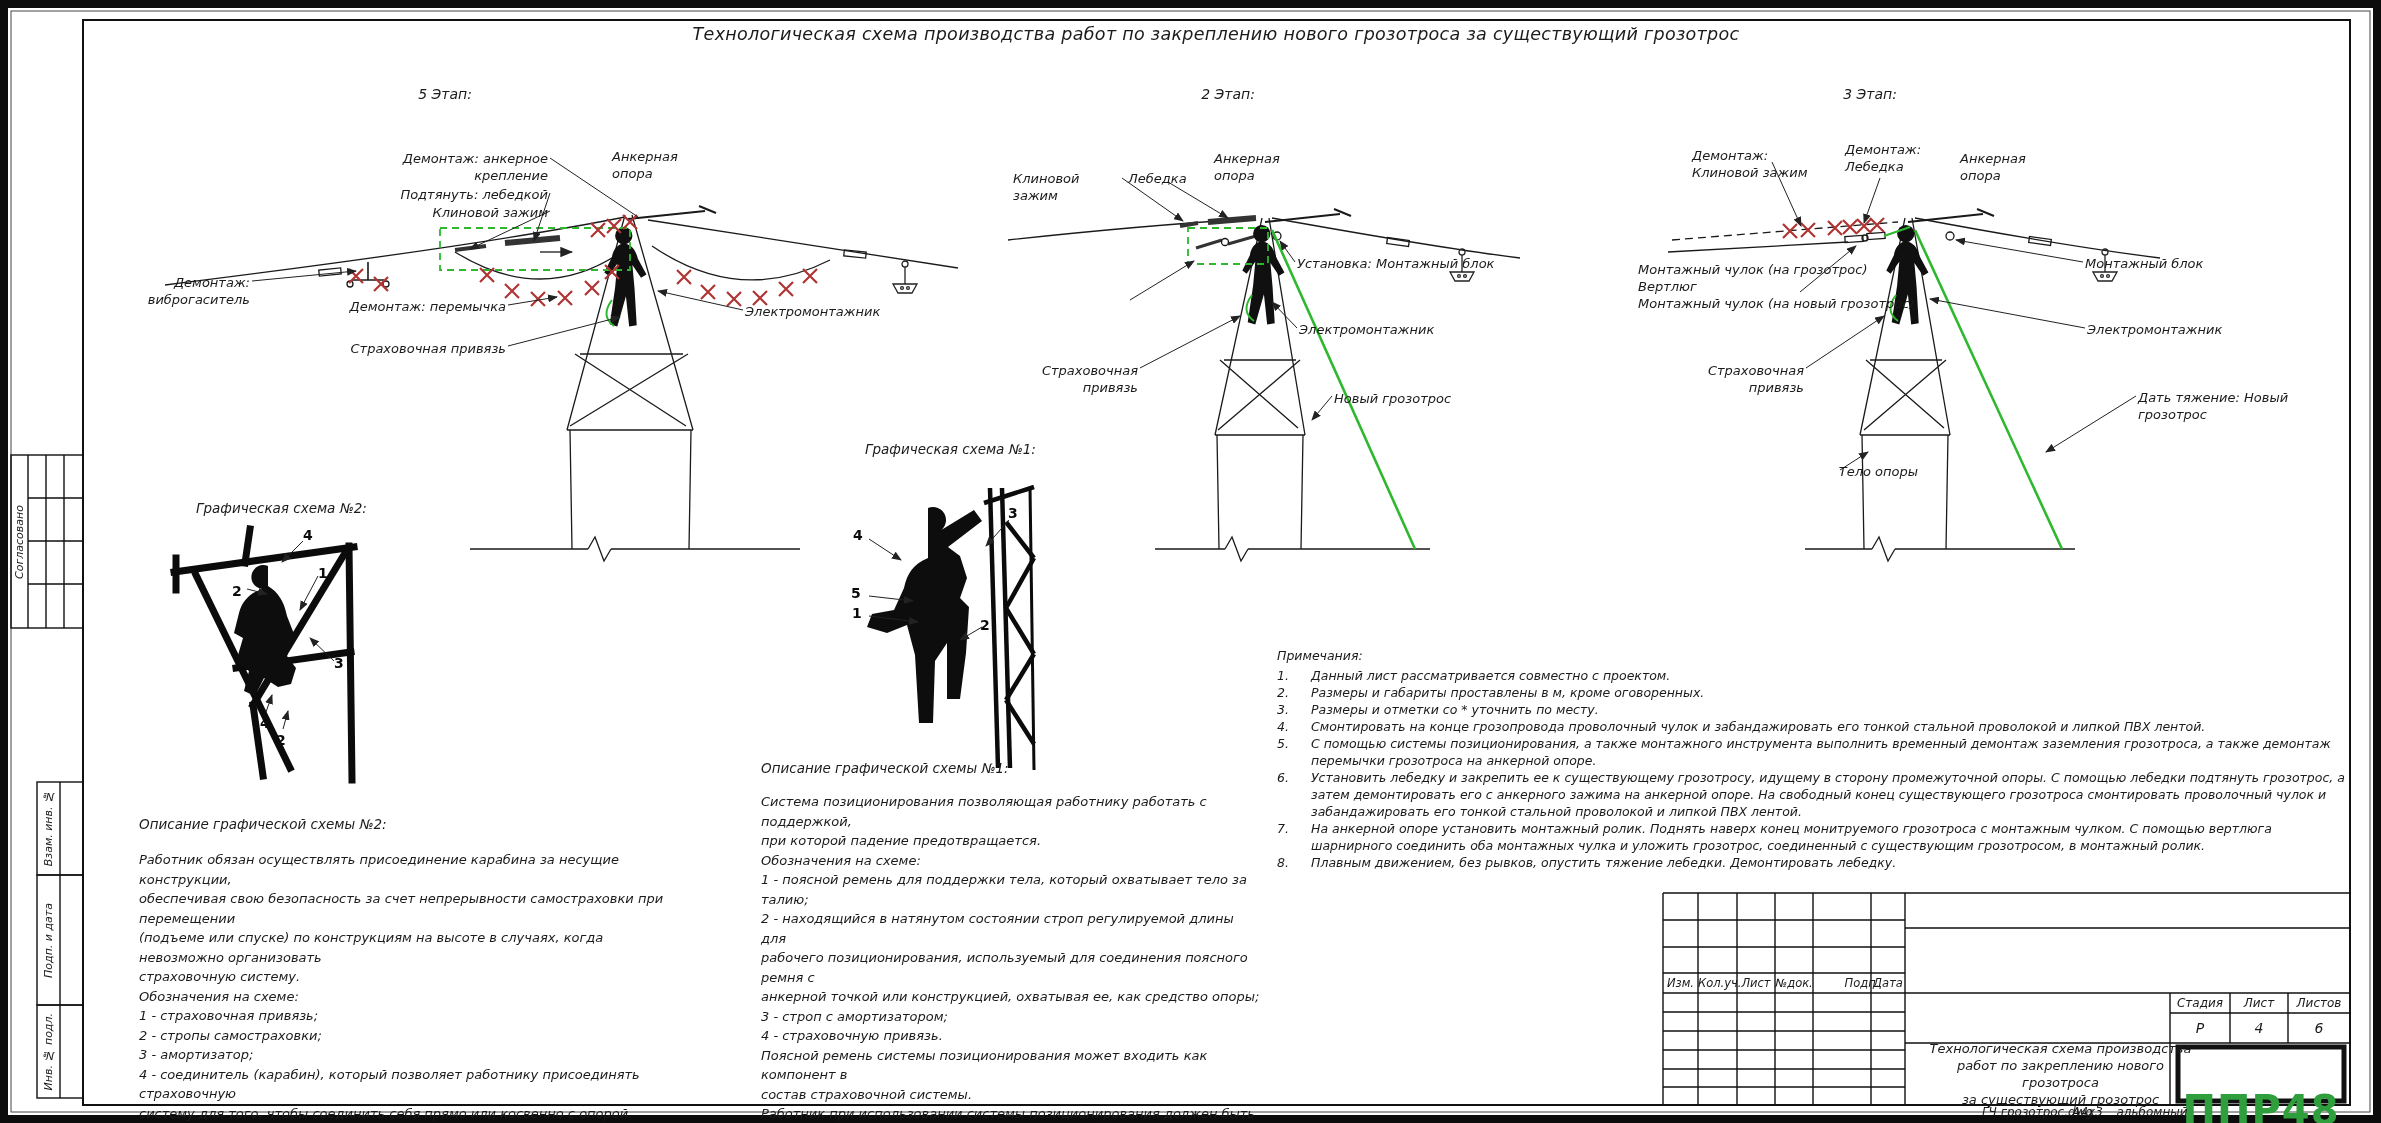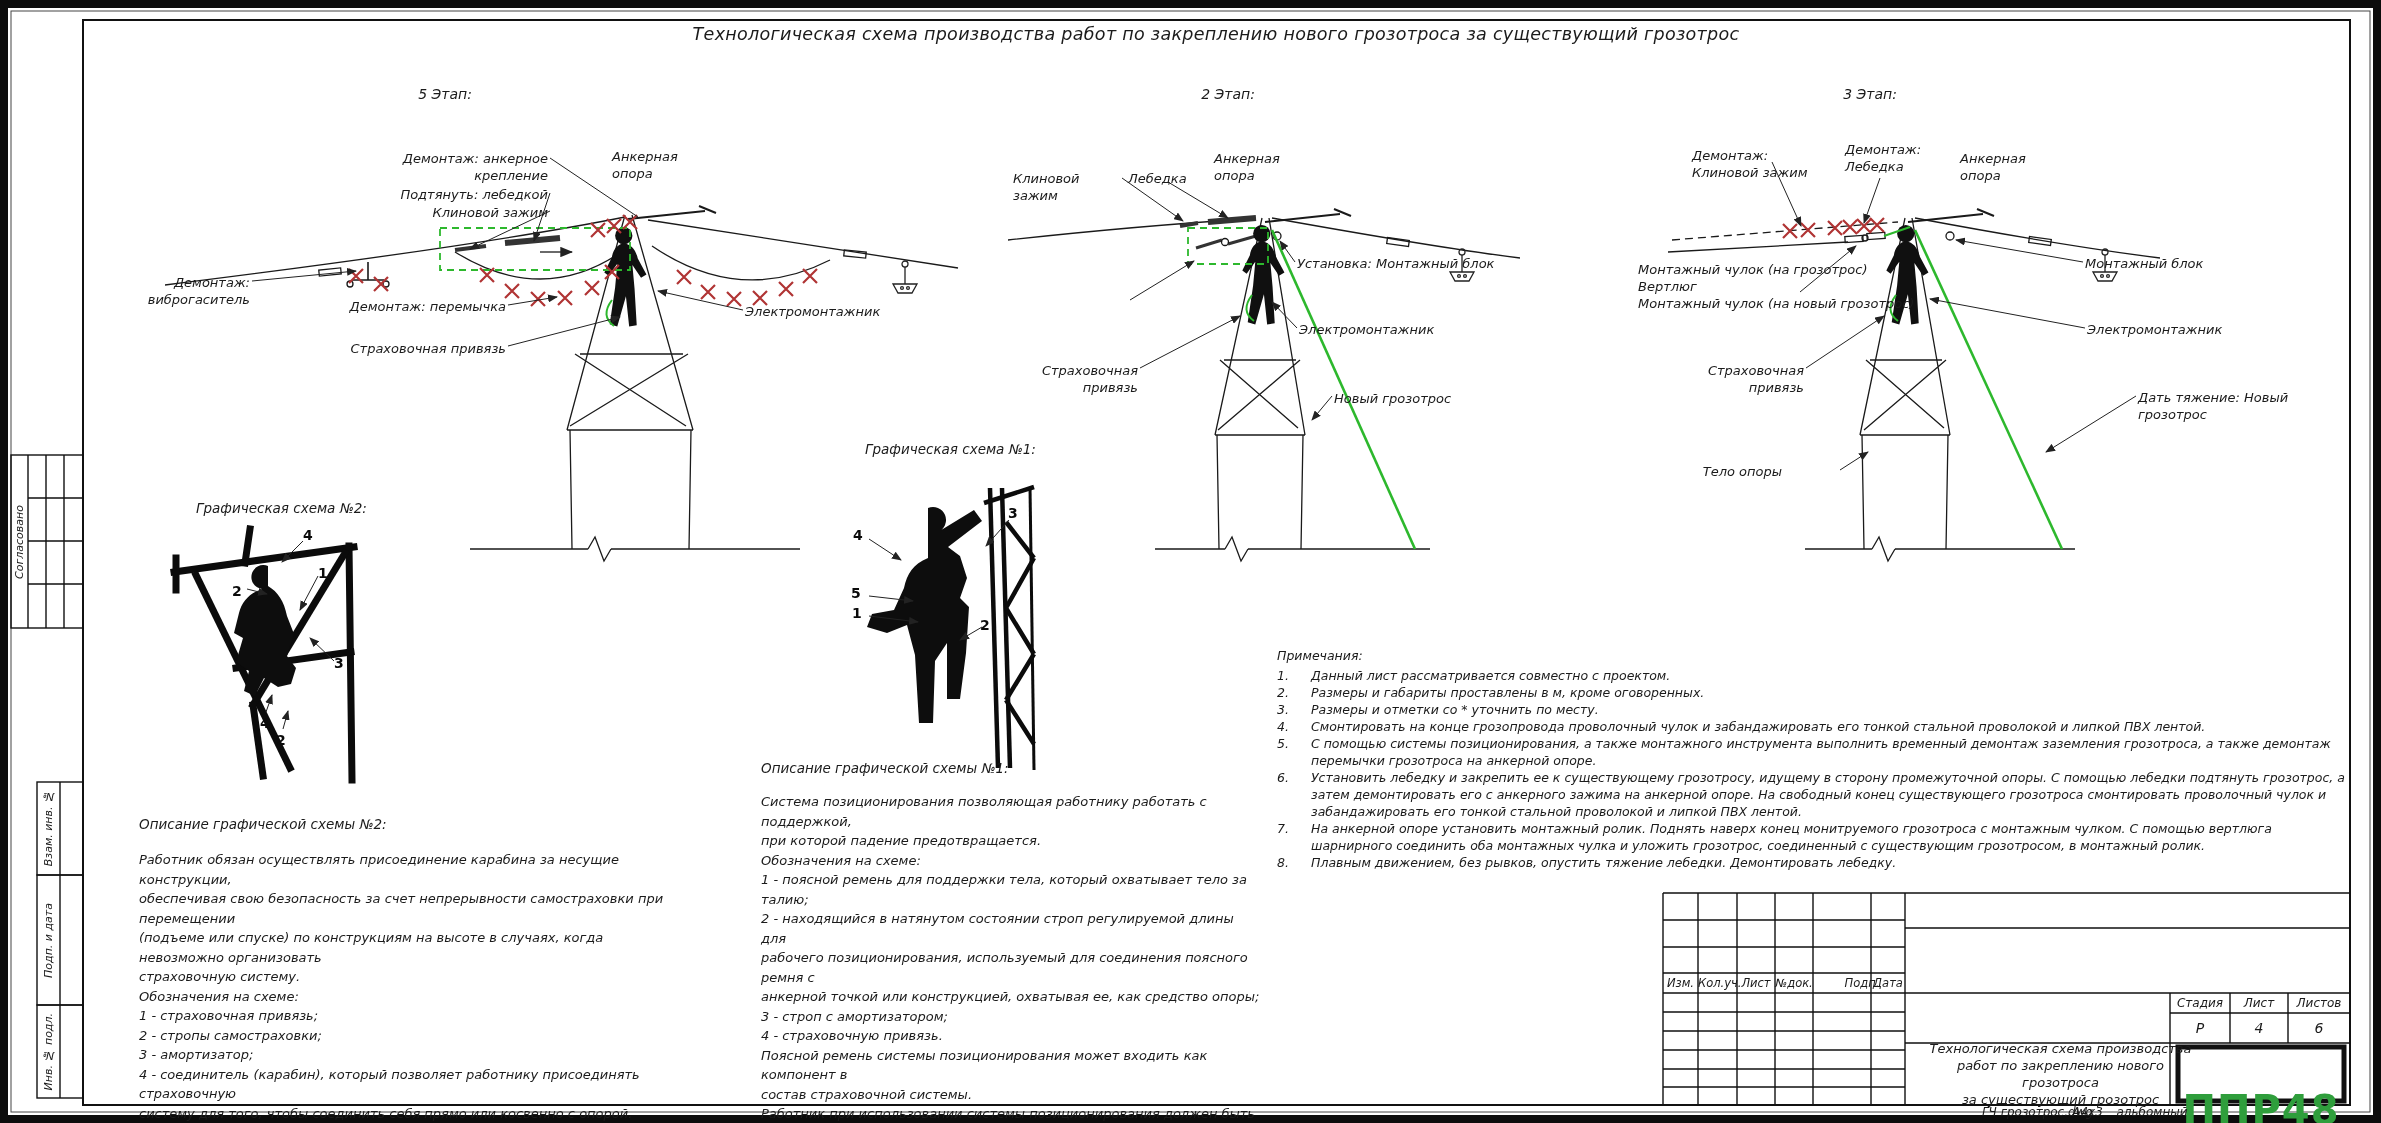--- a/index.html
+++ b/index.html
@@ -292,21 +292,21 @@
   <div class="txt co" style="left:1845px;top:141px;width:95px;">Демонтаж:
 Лебедка</div>
   <div class="txt co" style="left:1960px;top:150px;width:80px;">Анкерная опора</div>
   <div class="txt co" style="left:1638px;top:261px;width:285px;">Монтажный чулок (на грозотрос)
 Вертлюг
 Монтажный чулок (на новый грозотрос)</div>
   <div class="txt co" style="left:2085px;top:255px;width:140px;">Монтажный блок</div>
   <div class="txt co" style="left:2087px;top:321px;width:160px;">Электромонтажник</div>
   <div class="txt co r" style="left:1650px;top:362px;width:154px;">Страховочная привязь</div>
   <div class="txt co" style="left:2138px;top:389px;width:215px;">Дать тяжение: Новый грозотрос</div>
-  <div class="txt co r" style="left:1700px;top:463px;width:82px;">Тело опоры</div>
+  <div class="txt co r" style="left:1836px;top:463px;width:82px;">Тело опоры</div>
 
   <div class="txt fig-title" style="left:196px;top:500px;width:200px;">Графическая схема №2:</div>
   <div class="txt fig-title" style="left:865px;top:441px;width:200px;">Графическая схема №1:</div>
   <div class="txt desc-title" style="left:139px;top:816px;width:300px;">Описание графической схемы №2:</div>
   <div class="txt body-text" style="left:139px;top:850px;width:540px;">Работник обязан осуществлять присоединение карабина за несущие конструкции,
 обеспечивая свою безопасность за счет непрерывности самостраховки при перемещении
 (подъеме или спуске) по конструкциям на высоте в случаях, когда невозможно организовать
 страховочную систему.
 Обозначения на схеме:
 1 - страховочная привязь;

